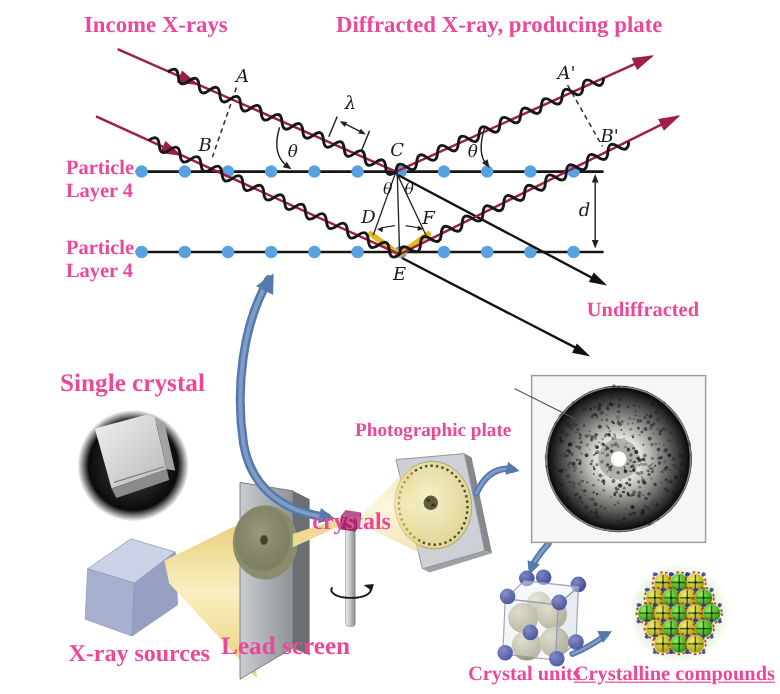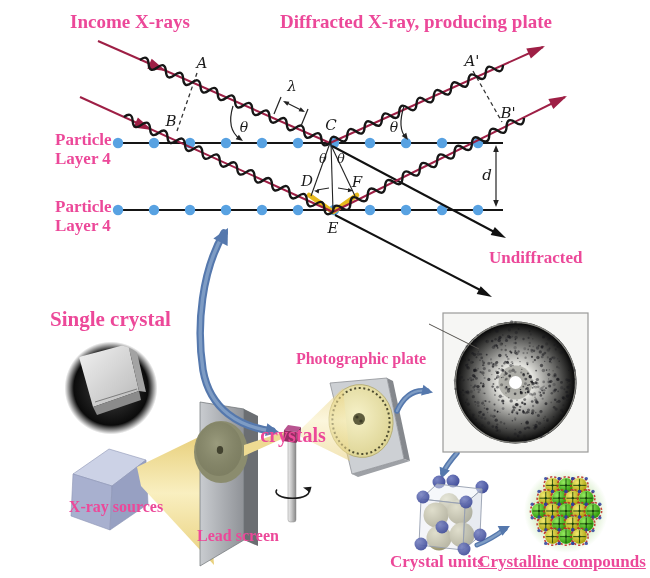--- a/index.html
+++ b/index.html
@@ -998,19 +998,19 @@
   <span class="math" style="left:323px;top:158px;font-size:13px;">θ</span>
   <span class="math" style="left:341px;top:158px;font-size:13px;">θ</span>
   <span class="math" style="left:292px;top:86px;">λ</span>
   <span class="math" style="left:487px;top:175px;">d</span>
 
   <div class="label" style="left:489px;top:247px;font-size:17px;line-height:21px;">
     <div>Undiffracted</div>
   </div>
 
   <span class="label" style="left:50px;top:308px;font-size:21px;font-family:Liberation Serif, serif;">Single crystal</span>
-  <span class="label ctr" style="left:116px;top:498px;font-size:16px;">X-ray sources</span>
-  <span class="label ctr" style="left:238px;top:527px;font-size:16px;">Lead screen</span>
+  <span class="label ctr" style="left:116px;top:534px;font-size:20px;">X-ray sources</span>
+  <span class="label ctr" style="left:238px;top:527px;font-size:21px;">Lead screen</span>
   <span class="label ctr" style="left:279px;top:424px;font-size:20px;margin-left:14px;">crystals</span>
   <span class="label ctr" style="left:361px;top:350px;font-size:16px;">Photographic plate</span>
   <span class="label ctr" style="left:437px;top:552px;font-size:17px;text-align:center;">Crystal units</span>
   <span class="label ctr" style="left:562px;top:552px;font-size:17px;text-decoration:underline;">Crystalline compounds</span>
 </div>
 
 </body></html>

